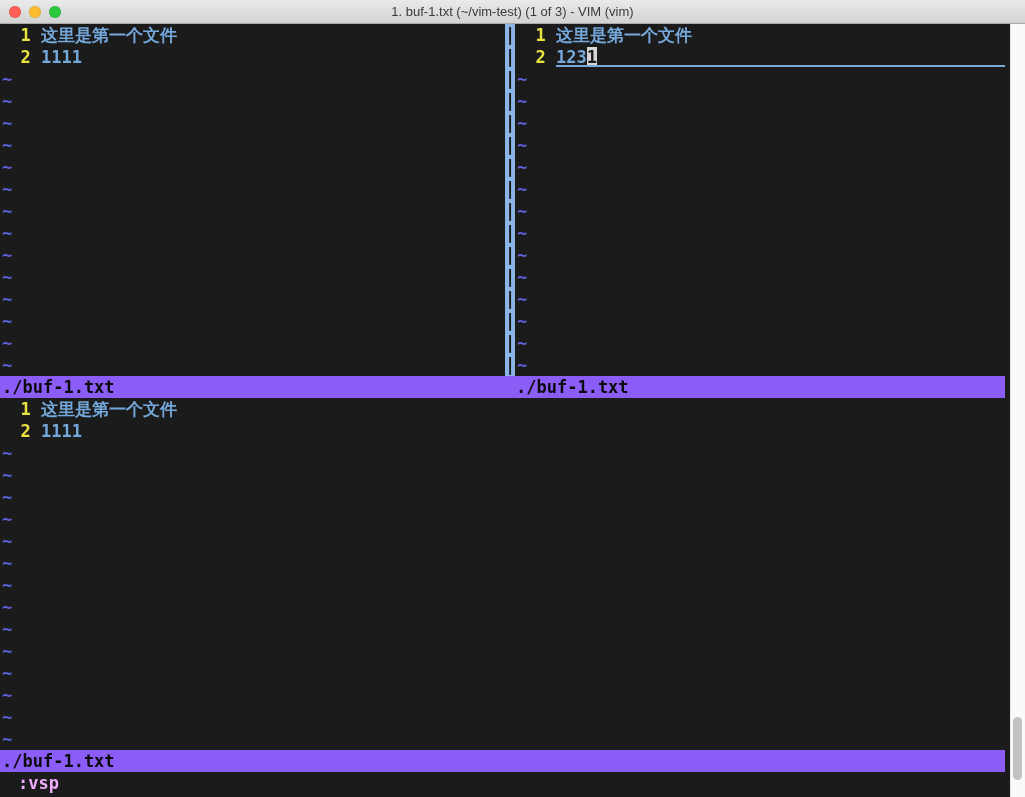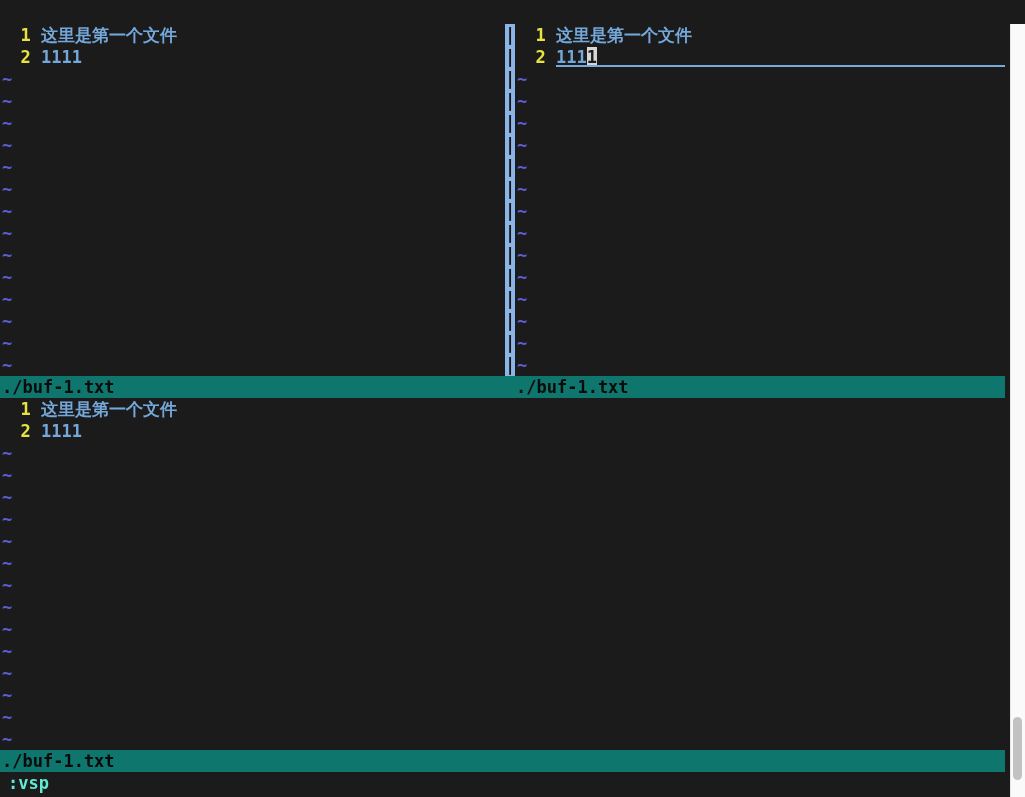--- a/index.html
+++ b/index.html
@@ -19,39 +19,47 @@
   .row{height:22px;white-space:pre;overflow:hidden;}
   .num{display:inline-block;width:3ch;padding-right:1ch;text-align:right;color:#e8e340;}
   .txt{color:#74a8da;}
   .tildes .row{color:#5b5fd6;padding-left:2px;}
   .pane{position:absolute;overflow:hidden;}
   .pane.top-left{left:0;top:0;width:505px;height:352px;}
   .pane.top-right{left:515px;top:0;width:490px;height:352px;}
   .pane.bottom{left:0;top:374px;width:1005px;height:352px;}
   .vsep{position:absolute;left:505px;top:0;width:10px;height:352px;background:#8ab5e6;
         color:#161616;text-align:center;overflow:hidden;}
-  .statusbar{position:absolute;left:0;width:1005px;height:22px;background:#0f766e;color:#0b0b0b;}
+  .statusbar{position:absolute;left:0;width:1005px;height:22px;background:#8b5cf6;color:#0b0b0b;}
   .statusbar.top{top:352px;}
   .statusbar.bot{top:726px;}
   .status-text{position:absolute;left:2px;top:0;height:22px;line-height:22px;white-space:pre;}
   .status-text.right{left:516px;}
-  .cmdline{position:absolute;left:8px;top:748px;height:22px;line-height:22px;color:#5eead4;white-space:pre;}
+  .cmdline{position:absolute;left:18px;top:748px;height:22px;line-height:22px;color:#f0abfc;white-space:pre;}
   .cursor-row{position:relative;}
   .cursorline-underline{position:absolute;left:4ch;right:0;bottom:1px;height:2px;background:#77aada;}
   .cursor{background:#d6d6d6;color:#1b1b1b;}
   
   .scroll-track{position:absolute;left:1010px;top:0;width:15px;height:773px;background:#fafafa;
                 border-left:1px solid #e7e7e7;box-sizing:border-box;}
   .scroll-thumb{position:absolute;left:2px;top:693px;width:9px;height:63px;background:#c2c2c2;border-radius:5px;}
 </style>
 </head>
 <body>
 
 <div class="window">
 
+  <div class="titlebar">
+    <div class="lights">
+      <span class="light red"></span>
+      <span class="light yellow"></span>
+      <span class="light green"></span>
+    </div>
+    <div class="title">1. buf-1.txt (~/vim-test) (1 of 3) - VIM (vim)</div>
+  </div>
 
   <div class="terminal">
 
     <div class="pane top-left">
       <div class="row"><span class="num">1</span><span class="txt">这里是第一个文件</span></div>
       <div class="row"><span class="num">2</span><span class="txt">1111</span></div>
       <div class="tildes">
           <div class="row">~</div>
           <div class="row">~</div>
           <div class="row">~</div>
@@ -83,21 +91,21 @@
         <div class="row">|</div>
         <div class="row">|</div>
         <div class="row">|</div>
         <div class="row">|</div>
         <div class="row">|</div>
         <div class="row">|</div>
       </div>
 
     <div class="pane top-right">
       <div class="row"><span class="num">1</span><span class="txt">这里是第一个文件</span></div>
-      <div class="row cursor-row"><span class="num">2</span><span class="txt">111</span><span class="cursor">1</span><span class="cursorline-underline"></span></div>
+      <div class="row cursor-row"><span class="num">2</span><span class="txt">123</span><span class="cursor">1</span><span class="cursorline-underline"></span></div>
       <div class="tildes">
           <div class="row">~</div>
           <div class="row">~</div>
           <div class="row">~</div>
           <div class="row">~</div>
           <div class="row">~</div>
           <div class="row">~</div>
           <div class="row">~</div>
           <div class="row">~</div>
           <div class="row">~</div>

